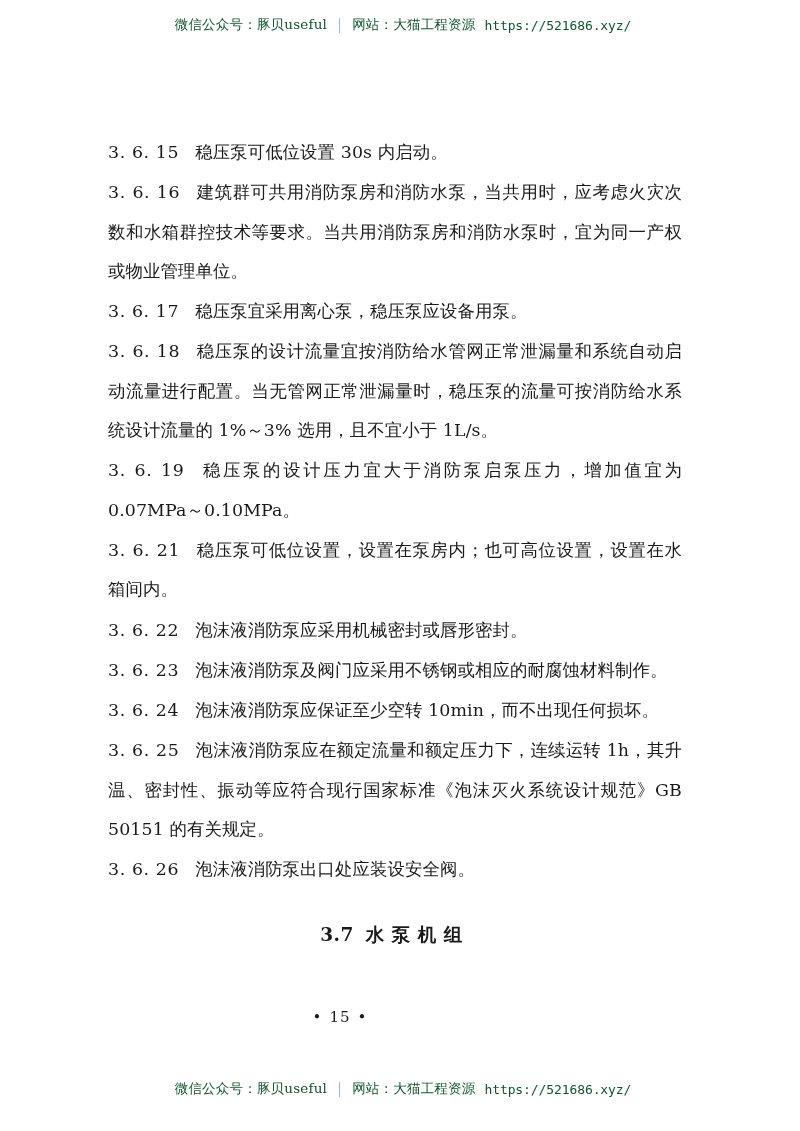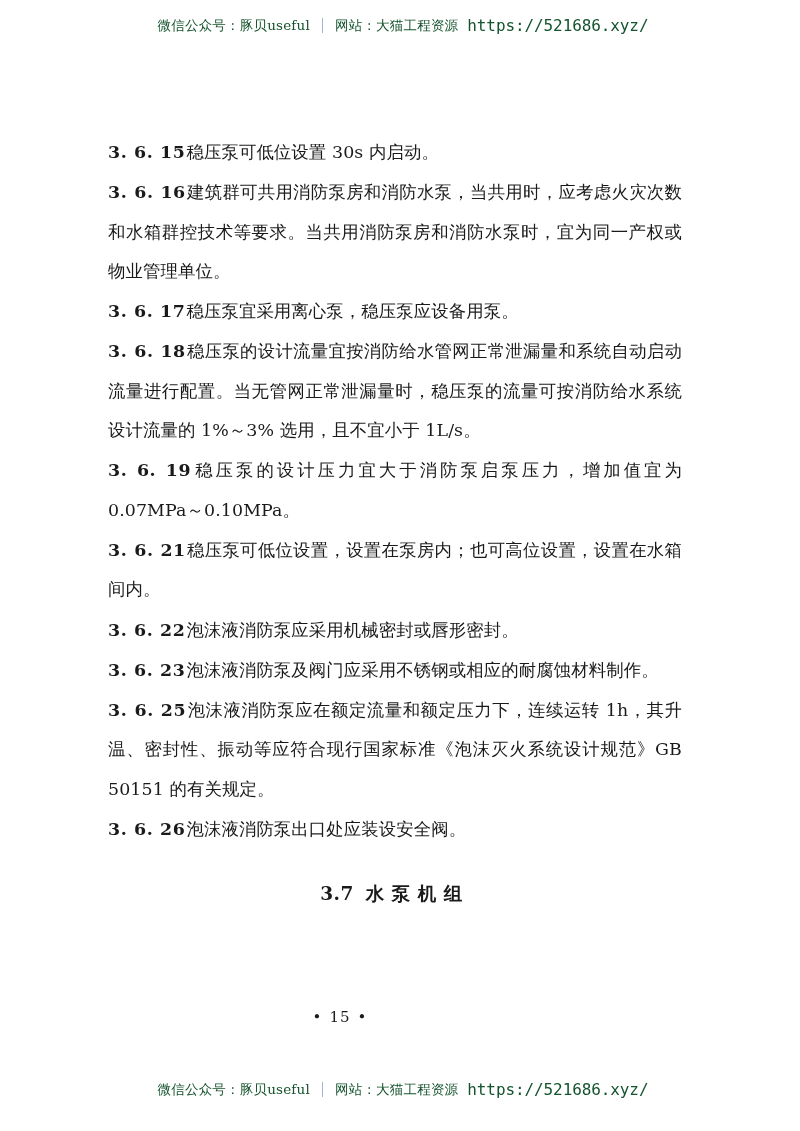--- a/index.html
+++ b/index.html
@@ -28,21 +28,21 @@
     color: #14532d;
     font-size: 13.5px;
     letter-spacing: 0.2px;
     white-space: nowrap;
   }
   .watermark-top { top: 16px; }
   .watermark-bottom { top: 1080px; }
   .wm-seg { font-family: "DejaVu Serif", "Liberation Serif", serif; }
   .wm-mono {
     font-family: "DejaVu Sans Mono", "Liberation Mono", monospace;
-    font-size: 16px;
+    font-size: 13px;
     letter-spacing: -0.1px;
     text-align: right;
   }
   .wm-sep {
     display: inline-block;
     width: 1px;
     height: 15px;
     background: #9fb4d8;
     margin: 0 3px;
   }
@@ -57,23 +57,23 @@
 
   .clause {
     margin: 0 0 1px 0;
     font-size: 17.4px;
     line-height: 39.3px;
     text-align: justify;
     text-justify: inter-character;
     text-indent: 0;
   }
   .clause .num {
-    font-weight: bold;
+    font-weight: normal;
     letter-spacing: 0.6px;
-    margin-right: 1px;
+    margin-right: 16px;
     white-space: nowrap;
   }
   .clause .txt {
     letter-spacing: 0.1px;
   }
 
   
   .section-head {
     margin: 28px 0 14px 0;
     text-align: center;
@@ -141,20 +141,23 @@
   </p>
 
   <p class="clause">
     <span class="num">3. 6. 22</span><span class="txt">泡沫液消防泵应采用机械密封或唇形密封。</span>
   </p>
 
   <p class="clause">
     <span class="num">3. 6. 23</span><span class="txt">泡沫液消防泵及阀门应采用不锈钢或相应的耐腐蚀材料制作。</span>
   </p>
 
+  <p class="clause">
+    <span class="num">3. 6. 24</span><span class="txt">泡沫液消防泵应保证至少空转 10min，而不出现任何损坏。</span>
+  </p>
 
   <p class="clause">
     <span class="num">3. 6. 25</span><span class="txt">泡沫液消防泵应在额定流量和额定压力下，连续运转 1h，其升温、密封性、振动等应符合现行国家标准《泡沫灭火系统设计规范》GB 50151 的有关规定。</span>
   </p>
 
   <p class="clause">
     <span class="num">3. 6. 26</span><span class="txt">泡沫液消防泵出口处应装设安全阀。</span>
   </p>
 
 

